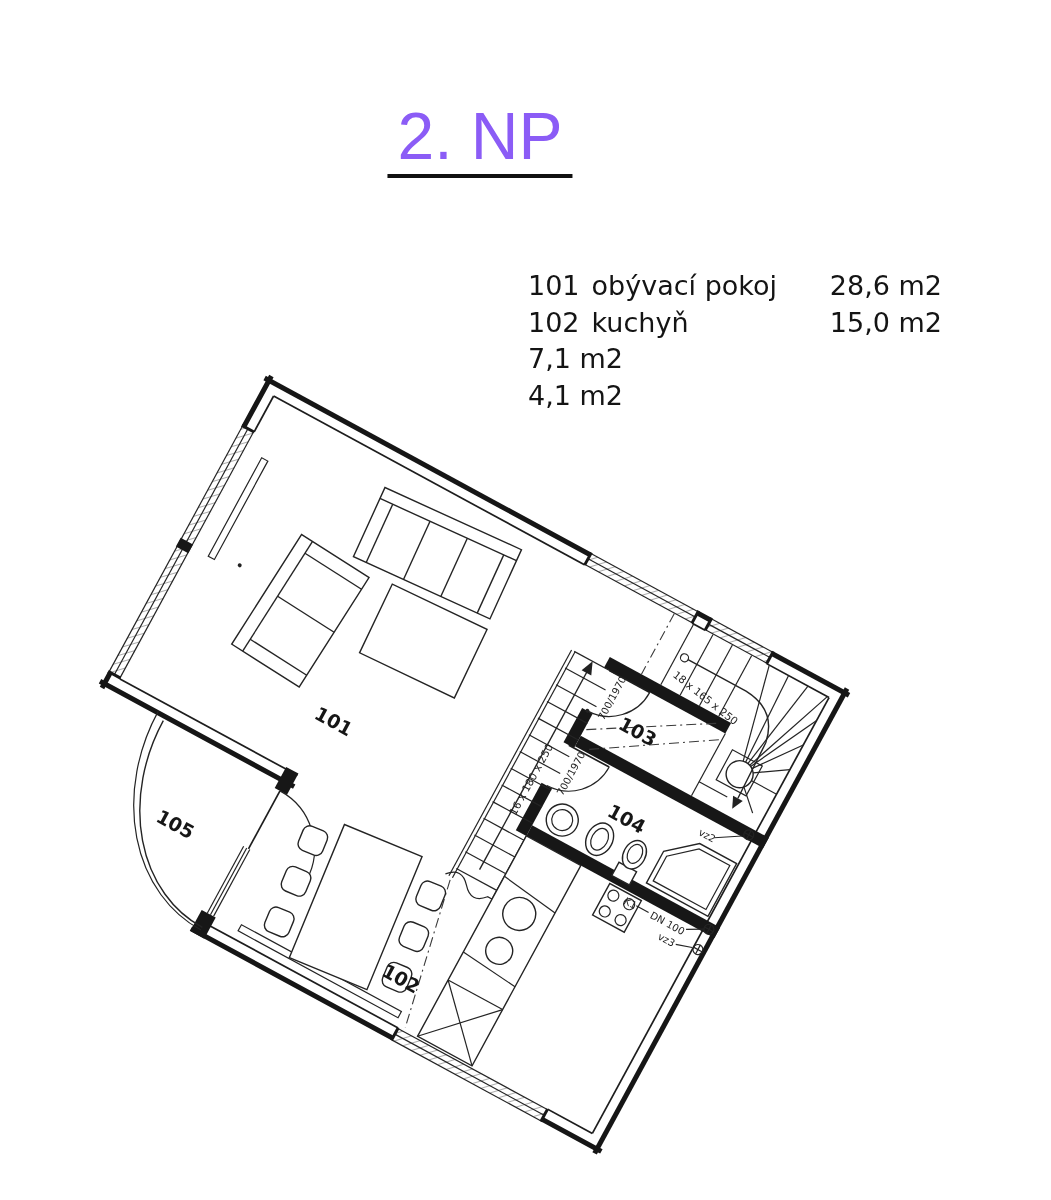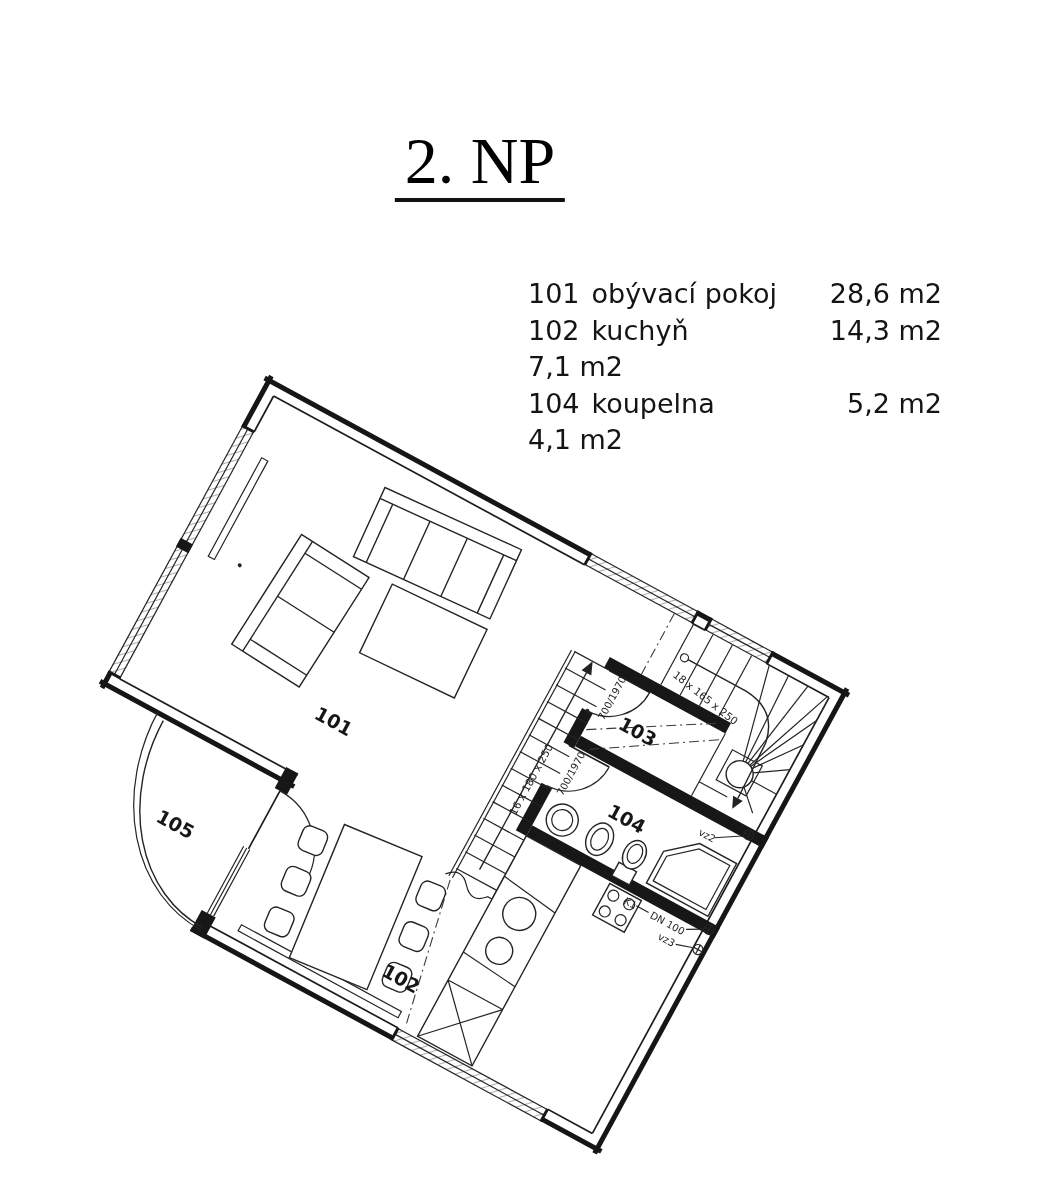--- a/index.html
+++ b/index.html
@@ -1,20 +1,20 @@
 <!DOCTYPE html>
 <html><head>
 <meta charset="utf-8">
 <style>
   html,body{margin:0;padding:0;background:#fff;}
   body{width:1051px;height:1200px;position:relative;font-family:"DejaVu Sans",sans-serif;color:#151515;overflow:hidden;}
   .page-title{position:absolute;top:102px;left:480px;transform:translateX(-50%);
-    font-family:Liberation Serif, serif;font-size:66px;line-height:1.05;color:#000000;
-    border-bottom:4px solid #111;padding:0 10px 3px 10px;white-space:nowrap;margin-top:24px;}
-  .legend{position:absolute;top:276px;left:528px;width:414px;}
+    font-family:Liberation Sans, sans-serif;font-size:66px;line-height:1.05;color:#8b5cf6;
+    border-bottom:4px solid #111;padding:0 10px 3px 10px;white-space:nowrap;}
+  .legend{position:absolute;top:268px;left:528px;width:414px;}
   .legend-row{display:flex;justify-content:space-between;font-size:27px;line-height:36.5px;color:#141414;}
   .lr-label .num{margin-right:12px;}
   .lr-area{text-align:right;}
   svg{position:absolute;top:0;left:0;}
   .w5{stroke:#161616;stroke-width:5;fill:none;stroke-linecap:square;}
   .w2{stroke:#1d1d1d;stroke-width:1.7;fill:none;}
   .thin{stroke:#242424;stroke-width:1.2;fill:none;}
   .thin14{stroke:#242424;stroke-width:1.4;fill:none;}
   .wall{fill:#171717;stroke:none;}
   .white{fill:#ffffff;stroke:none;}
@@ -29,28 +29,24 @@
 
 <div class="page-title">2. NP</div>
 
 <div class="legend">
   <div class="legend-row">
     <span class="lr-label"><span class="num">101</span><span>obývací pokoj</span></span>
     <span class="lr-area">28,6 m2</span>
   </div>
   <div class="legend-row">
     <span class="lr-label"><span class="num">102</span><span>kuchyň</span></span>
-    <span class="lr-area">14,3 m2</span>
+    <span class="lr-area">15,0 m2</span>
   </div>
   <div class="legend-row">
     <span class="lr-area">7,1 m2</span>
-  </div>
-  <div class="legend-row">
-    <span class="lr-label"><span class="num">104</span><span>koupelna</span></span>
-    <span class="lr-area">5,2 m2</span>
   </div>
   <div class="legend-row">
     <span class="lr-area">4,1 m2</span>
   </div>
 </div>
 
 <svg width="1051" height="1200" viewBox="0 0 1051 1200">
   <defs>
     <pattern id="hg" width="7" height="7" patternUnits="userSpaceOnUse" patternTransform="rotate(45)">
       <line x1="0" y1="0" x2="0" y2="7" stroke="#3c3c3c" stroke-width="1"></line>

